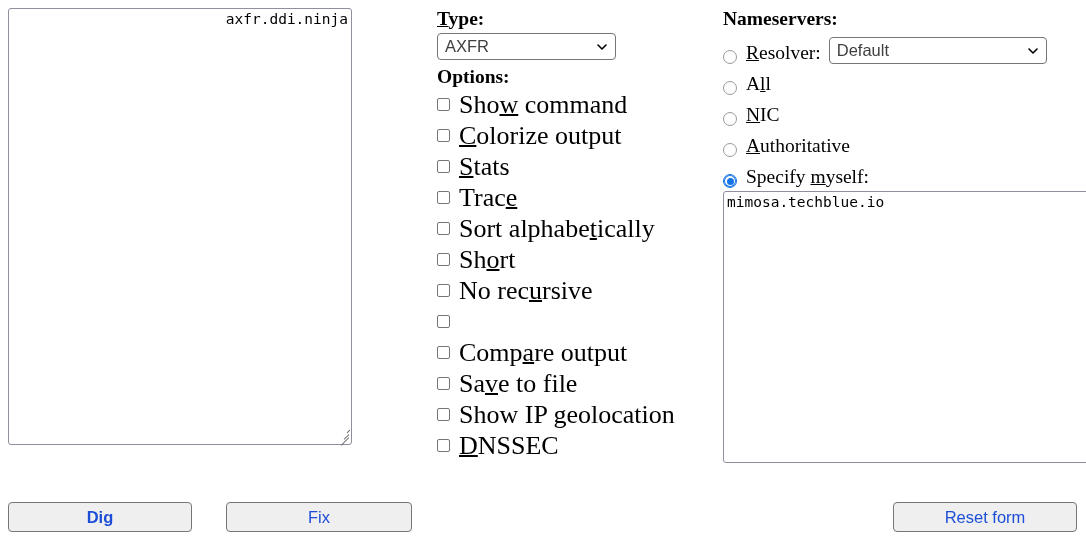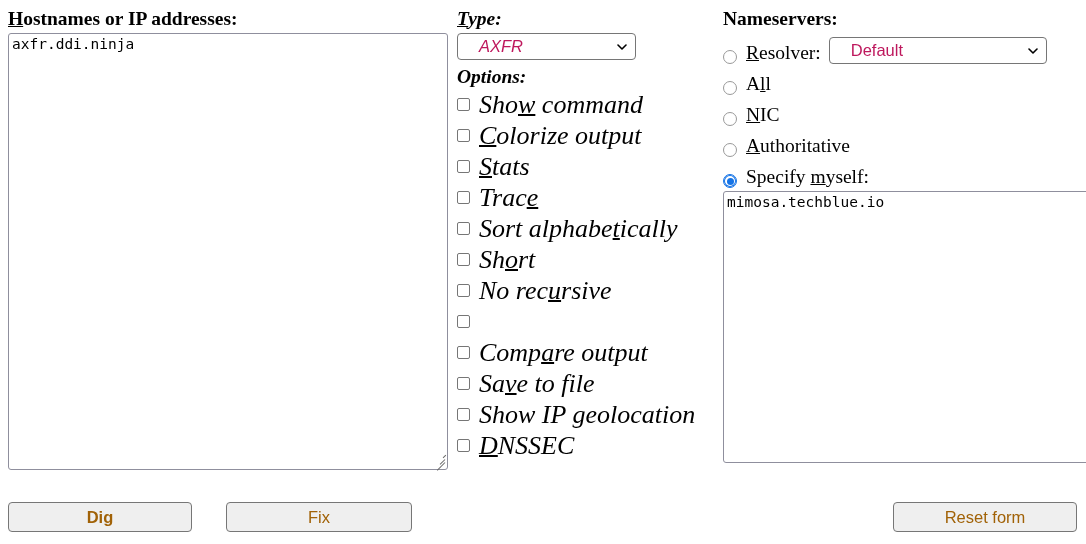--- a/index.html
+++ b/index.html
@@ -13,21 +13,21 @@
     height: 544px;
     position: relative;
     overflow: hidden;
     font-family: "Liberation Serif", "DejaVu Serif", serif;
     font-size: 19px;
     color: #000000;
     -webkit-font-smoothing: none;
   }
 
   .col-left   { position: absolute; left: 8px;   top: 8px;  width: 420px; }
-  .col-mid    { position: absolute; left: 457px; top: 8px;  width: 265px; font-style: italic; }
+  .col-mid    { position: absolute; left: 437px; top: 8px;  width: 265px; }
   .col-right  { position: absolute; left: 707px; top: 8px;  width: 372px; margin-left: 16px; }
 
   .section-label {
     font-family: "Liberation Serif", "DejaVu Serif", serif;
     font-weight: bold;
     font-size: 19.5px;
     line-height: 22px;
     margin: 0 0 3px 0;
     white-space: nowrap;
   }
@@ -41,21 +41,21 @@
     line-height: 17px;
     color: #000;
     background: #ffffff;
     border: 1px solid #8f8f9d;
     border-radius: 3px;
     padding: 2px 3px;
     resize: none;
     overflow: hidden;
     outline: none;
   }
-  #hosts-textarea { width: 440px; height: 437px; }
+  #hosts-textarea { width: 344px; height: 437px; text-align: right; }
   #ns-textarea    { width: 447px; height: 272px; }
 
   .resize-grip {
     position: absolute;
     width: 14px;
     height: 14px;
     pointer-events: none;
   }
   .resize-grip i {
     position: absolute;
@@ -74,22 +74,22 @@
     position: relative;
     display: inline-block;
     box-sizing: border-box;
     height: 27px;
     border: 1px solid #767676;
     border-radius: 4px;
     background: #ffffff;
     font-family: "Liberation Sans", "DejaVu Sans", sans-serif;
     font-size: 16.5px;
     line-height: 25px;
-    color: #be185d;
-    padding: 0 26px 0 21px;
+    color: #404040;
+    padding: 0 26px 0 7px;
     white-space: nowrap;
     overflow: hidden;
     vertical-align: middle;
   }
   #type-select { width: 179px; }
   #resolver-select { width: 218px; }
   .sel .chev {
     position: absolute;
     right: 8px;
     top: 50%;
@@ -163,36 +163,35 @@
 
   .btn {
     box-sizing: border-box;
     height: 30px;
     background: #efefef;
     border: 1px solid #767676;
     border-radius: 4px;
     font-family: "Liberation Sans", "DejaVu Sans", sans-serif;
     font-size: 16.5px;
     line-height: 26px;
-    color: #a16207;
+    color: #1d4ed8;
     text-align: center;
     padding: 0;
     cursor: default;
   }
   .btn.primary { font-weight: bold; }
 
   #dig-button   { position: absolute; left: 8px;   top: 502px; width: 184px; }
   #fix-button   { position: absolute; left: 226px; top: 502px; width: 186px; }
   #reset-button { position: absolute; left: 893px; top: 502px; width: 184px; }
 </style>
 </head>
 <body>
 
 <div class="col-left">
-  <div class="section-label"><span class="ak">H</span><span>ostnames or IP addresses:</span></div>
 
   <div style="position:relative;display:inline-block;">
     <textarea class="ta" id="hosts-textarea" spellcheck="false" placeholder="" style="">axfr.ddi.ninja</textarea>
     <span class="resize-grip" style="right:2px;bottom:4px;">
         <i></i>
         <i></i>
         <i></i>
       </span>
   </div>
 </div>

